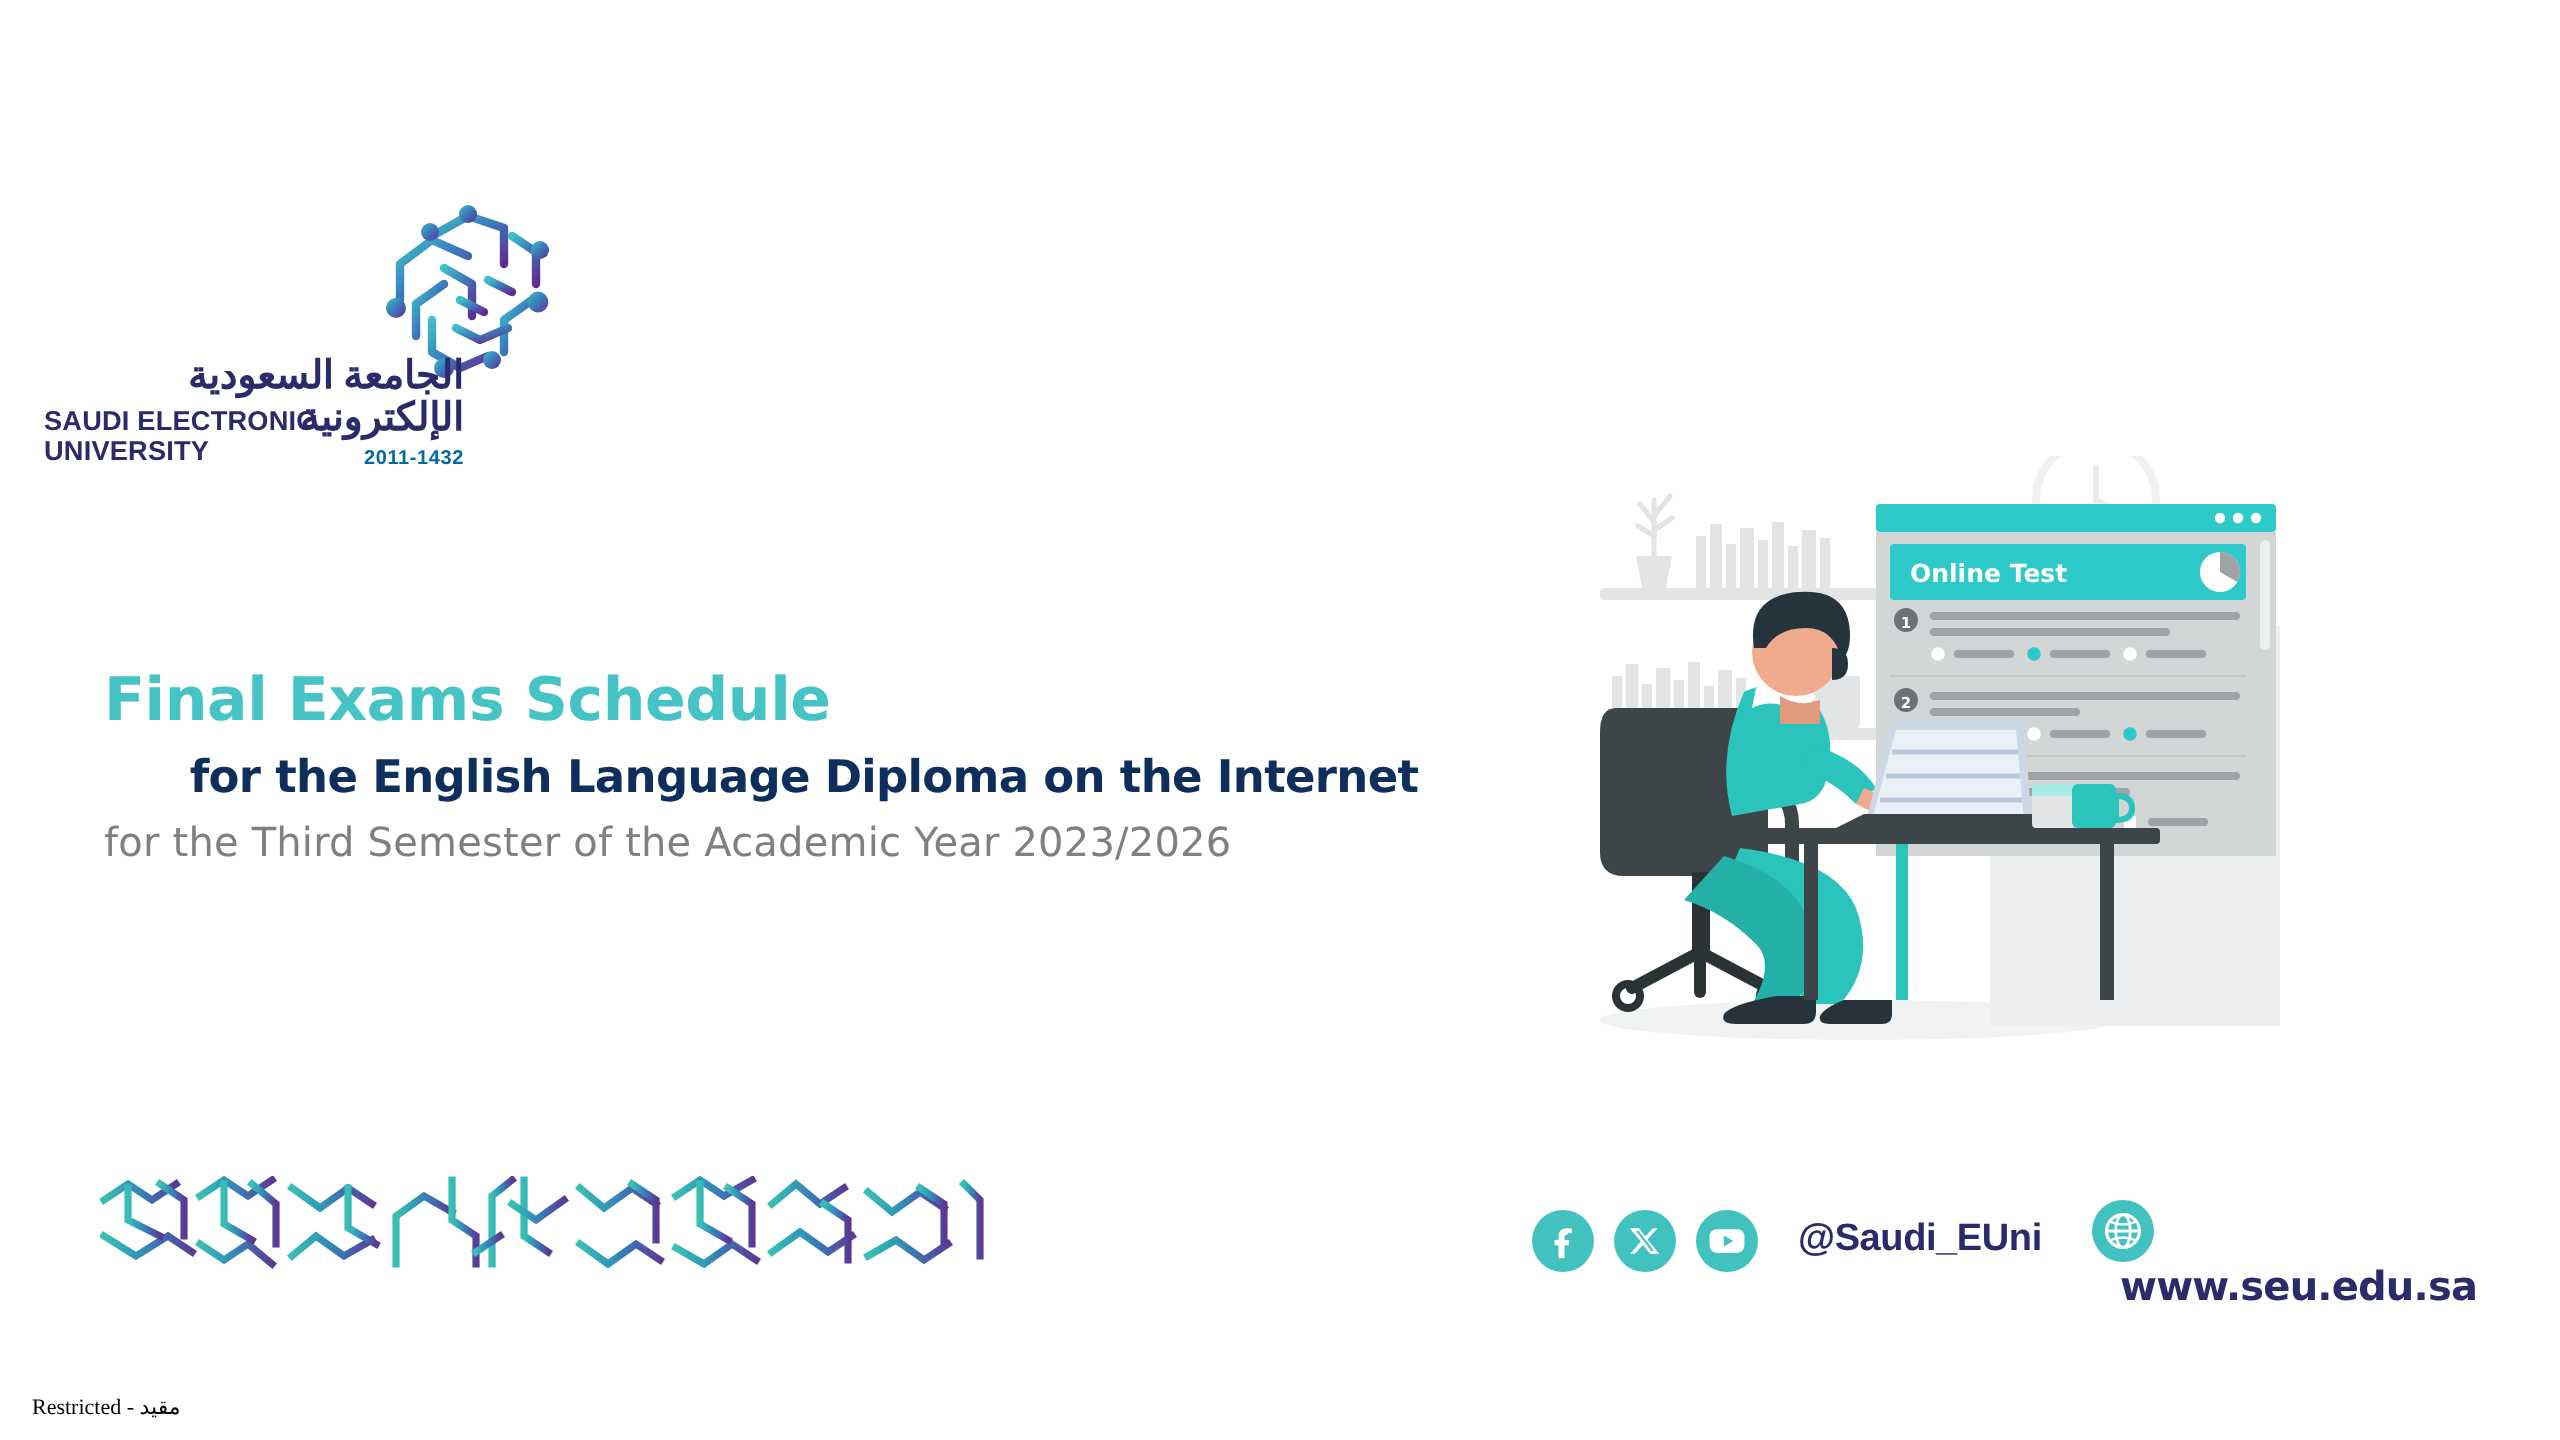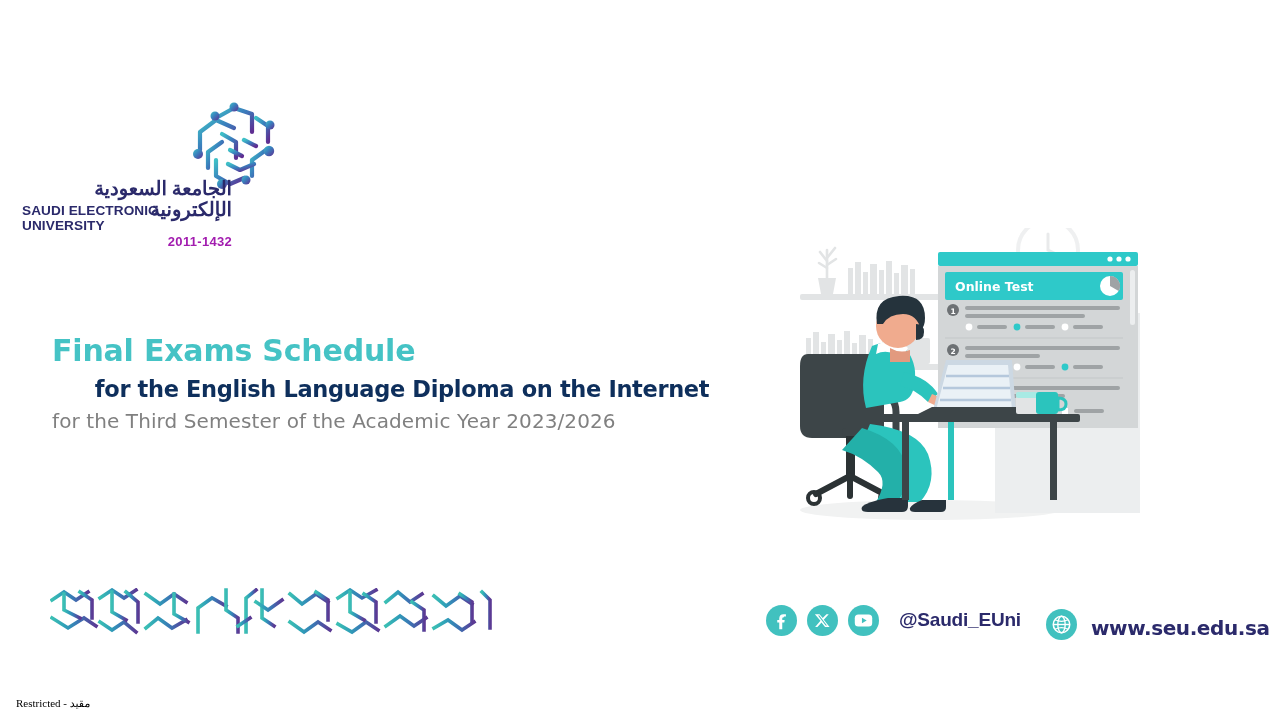--- a/index.html
+++ b/index.html
@@ -56,27 +56,27 @@
     text-align: left;
     font-family: "Liberation Sans", sans-serif;
     font-size: 13.6px;
     font-weight: bold;
     color: #2b2a6b;
     letter-spacing: 0.1px;
   }
   .logo-year {
     position: absolute;
     left: 0px;
-    top: 136px;
+    top: 126px;
     width: 210px;
     text-align: right;
     font-family: "Liberation Sans", sans-serif;
-    font-size: 13px;
-    font-weight: bold;
-    color: #a21caf;
+    font-size: 10px;
+    font-weight: bold;
+    color: #0369a1;
     letter-spacing: 0.3px;
   }
 
   
   .titles {
     position: absolute;
     left: 52px;
     top: 332px;
     width: 700px;
   }
@@ -152,22 +152,23 @@
     font-size: 19px;
     font-weight: bold;
     color: #2b2a6b;
     letter-spacing: -0.2px;
   }
   .footer-web {
     position: absolute;
     left: 1046px;
     top: 600px;
     display: flex;
-    align-items: flex-end;
+    align-items: flex-start;
     height: 40px;
+    flex-direction: column;
   }
   .web-text {
     margin-left: 14px;
     font-family: "DejaVu Sans", sans-serif;
     font-size: 20px;
     font-weight: bold;
     color: #2b2a6b;
     letter-spacing: -0.4px;
   }
 

